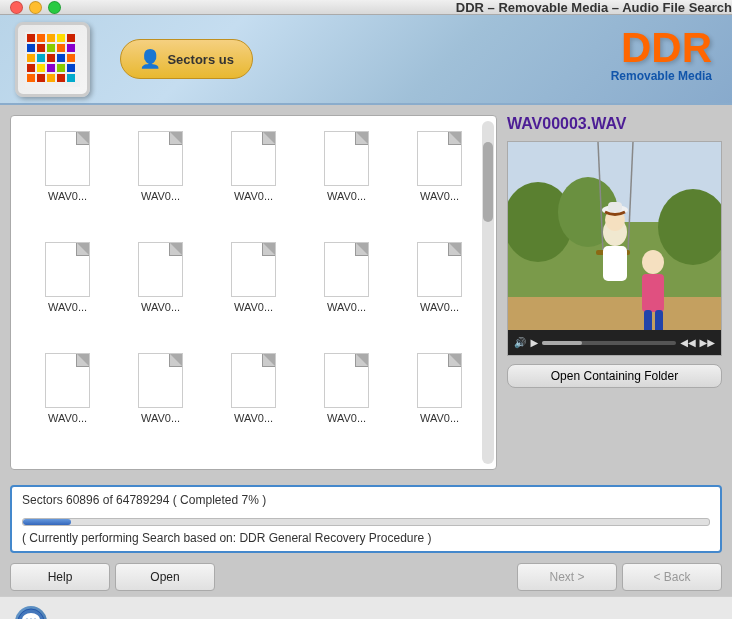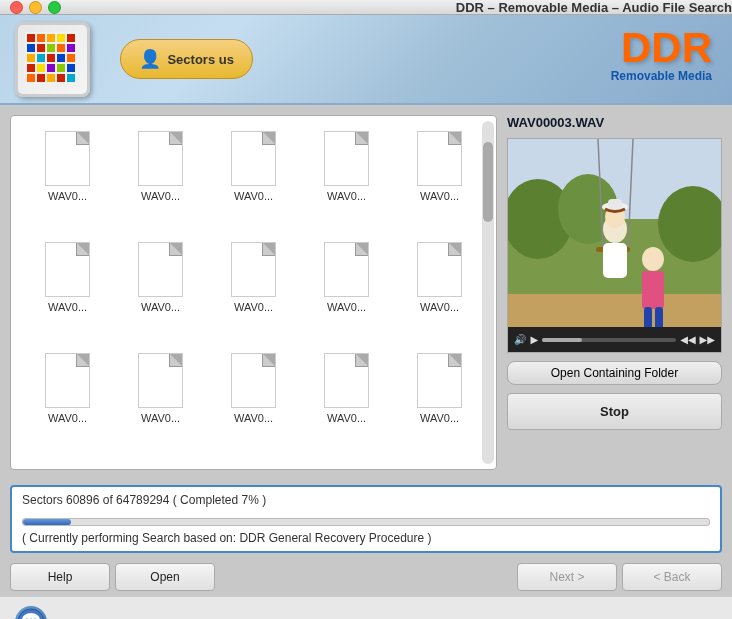--- a/index.html
+++ b/index.html
@@ -187,23 +187,23 @@
     }
 
     
     .preview-panel {
       width: 215px;
       display: flex;
       flex-direction: column;
       gap: 8px;
     }
     .preview-filename {
-      font-size: 13px;
-      font-weight: bold;
-      color: #0f172a;
+      font-size: 16px;
+      font-weight: bold;
+      color: #4c1d95;
     }
     .preview-image-box {
       width: 215px;
       height: 215px;
       border: 1px solid #aaa;
       background: #333;
       position: relative;
       overflow: hidden;
     }
     .preview-controls {
@@ -510,23 +510,20 @@
         </div>
         <span class="ctrl-btn">◀◀</span>
         <span class="ctrl-btn">▶▶</span>
       </div>
     </div>
 
     <button class="open-folder-btn">
       <span>Open Containing Folder</span>
     </button>
 
-    <button class="stop-btn">
-      <span>Stop</span>
-    </button>
   </div>
 </div>
 
 <div class="progress-section">
   <div class="progress-box">
     <div class="progress-top-text">Sectors 60896 of  64789294  ( Completed  7% )</div>
     <div class="progress-bar-outer">
       <div class="progress-bar-inner" style="width: 7%;"></div>
     </div>
     <div class="progress-bottom-text">( Currently performing Search based on: DDR General Recovery Procedure )</div>

